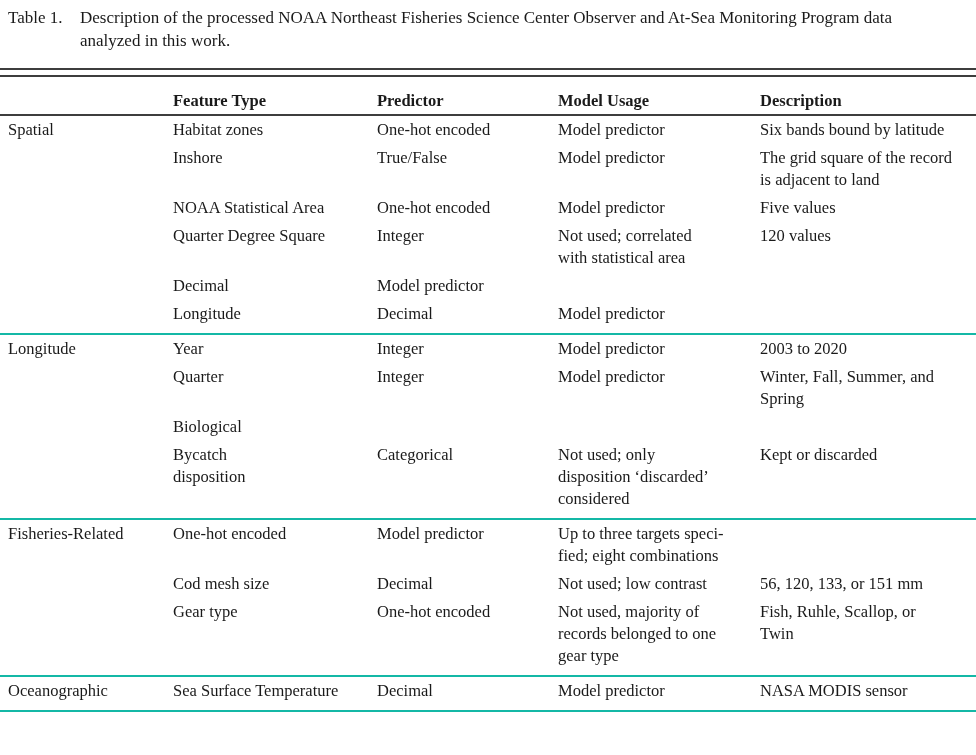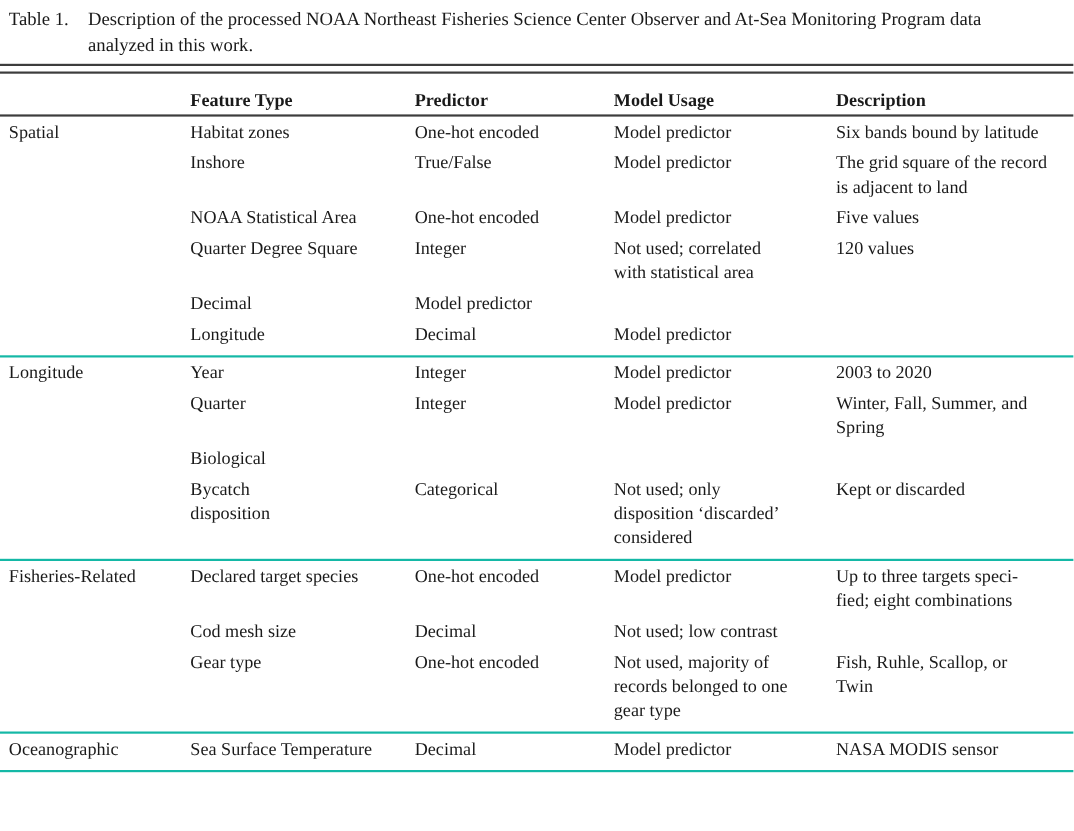--- a/index.html
+++ b/index.html
@@ -13,21 +13,21 @@
     overflow: hidden;
   }
   .page { width: 976px; padding-top: 6px; }
 
   
   .caption {
     display: flex;
     padding-left: 8px;
     font-size: 17px;
     line-height: 23px;
-    margin-bottom: 6px;
+    margin-bottom: 16px;
     font-family: Liberation Serif, serif;
   }
   .caption-label { flex: 0 0 72px; }
   .caption-text { flex: 1 1 auto; white-space: pre-line; }
 
   
   .rule { height: 2px; background: #3d3d3d; width: 976px; }
   .rule-gap { height: 5px; background: transparent; }
 
   
@@ -159,31 +159,31 @@
         <div class="cell">Not used; only
 disposition ‘discarded’
 considered</div>
         <div class="cell">Kept or discarded</div>
       </div>
     </div>
 
     <div class="section">
       <div class="grid row">
         <div class="cell">Fisheries-Related</div>
-        <div class="cell">Declared target species</div>
         <div class="cell">One-hot encoded</div>
         <div class="cell">Model predictor</div>
         <div class="cell">Up to three targets speci-
 fied; eight combinations</div>
       </div>
       <div class="grid row">
         <div class="cell"></div>
         <div class="cell">Cod mesh size</div>
         <div class="cell">Decimal</div>
         <div class="cell">Not used; low contrast</div>
+        <div class="cell">56, 120, 133, or 151 mm</div>
       </div>
       <div class="grid row">
         <div class="cell"></div>
         <div class="cell">Gear type</div>
         <div class="cell">One-hot encoded</div>
         <div class="cell">Not used, majority of
 records belonged to one
 gear type</div>
         <div class="cell">Fish, Ruhle, Scallop, or
 Twin</div>

